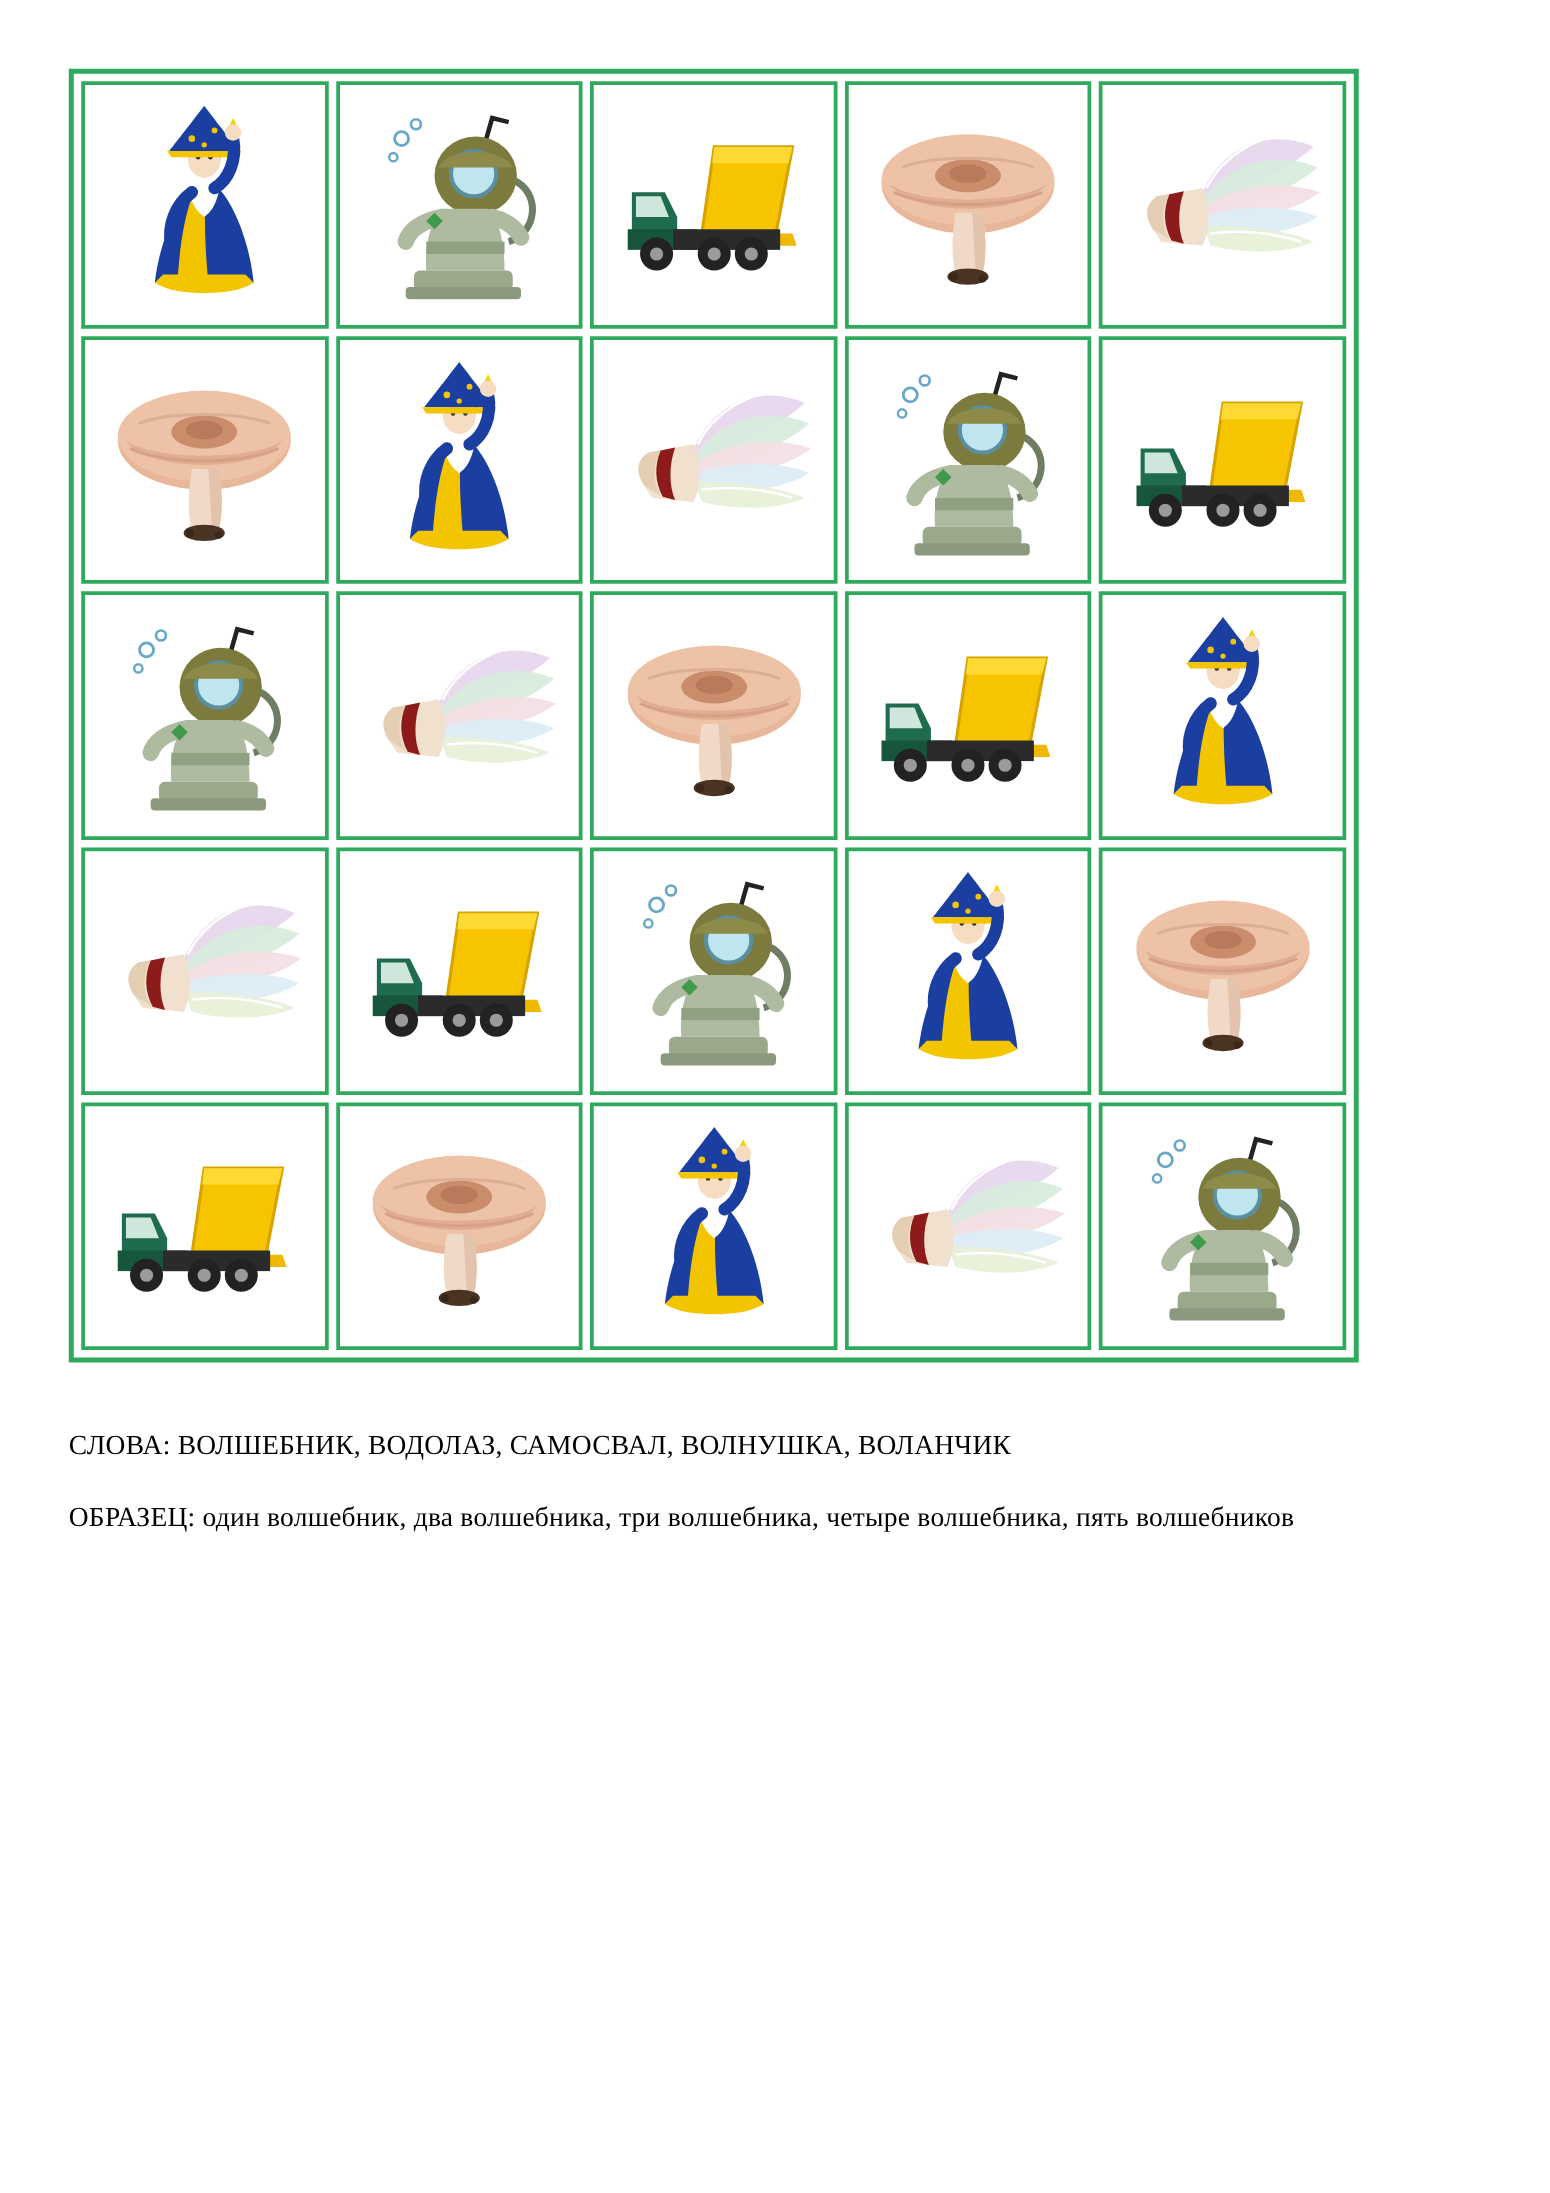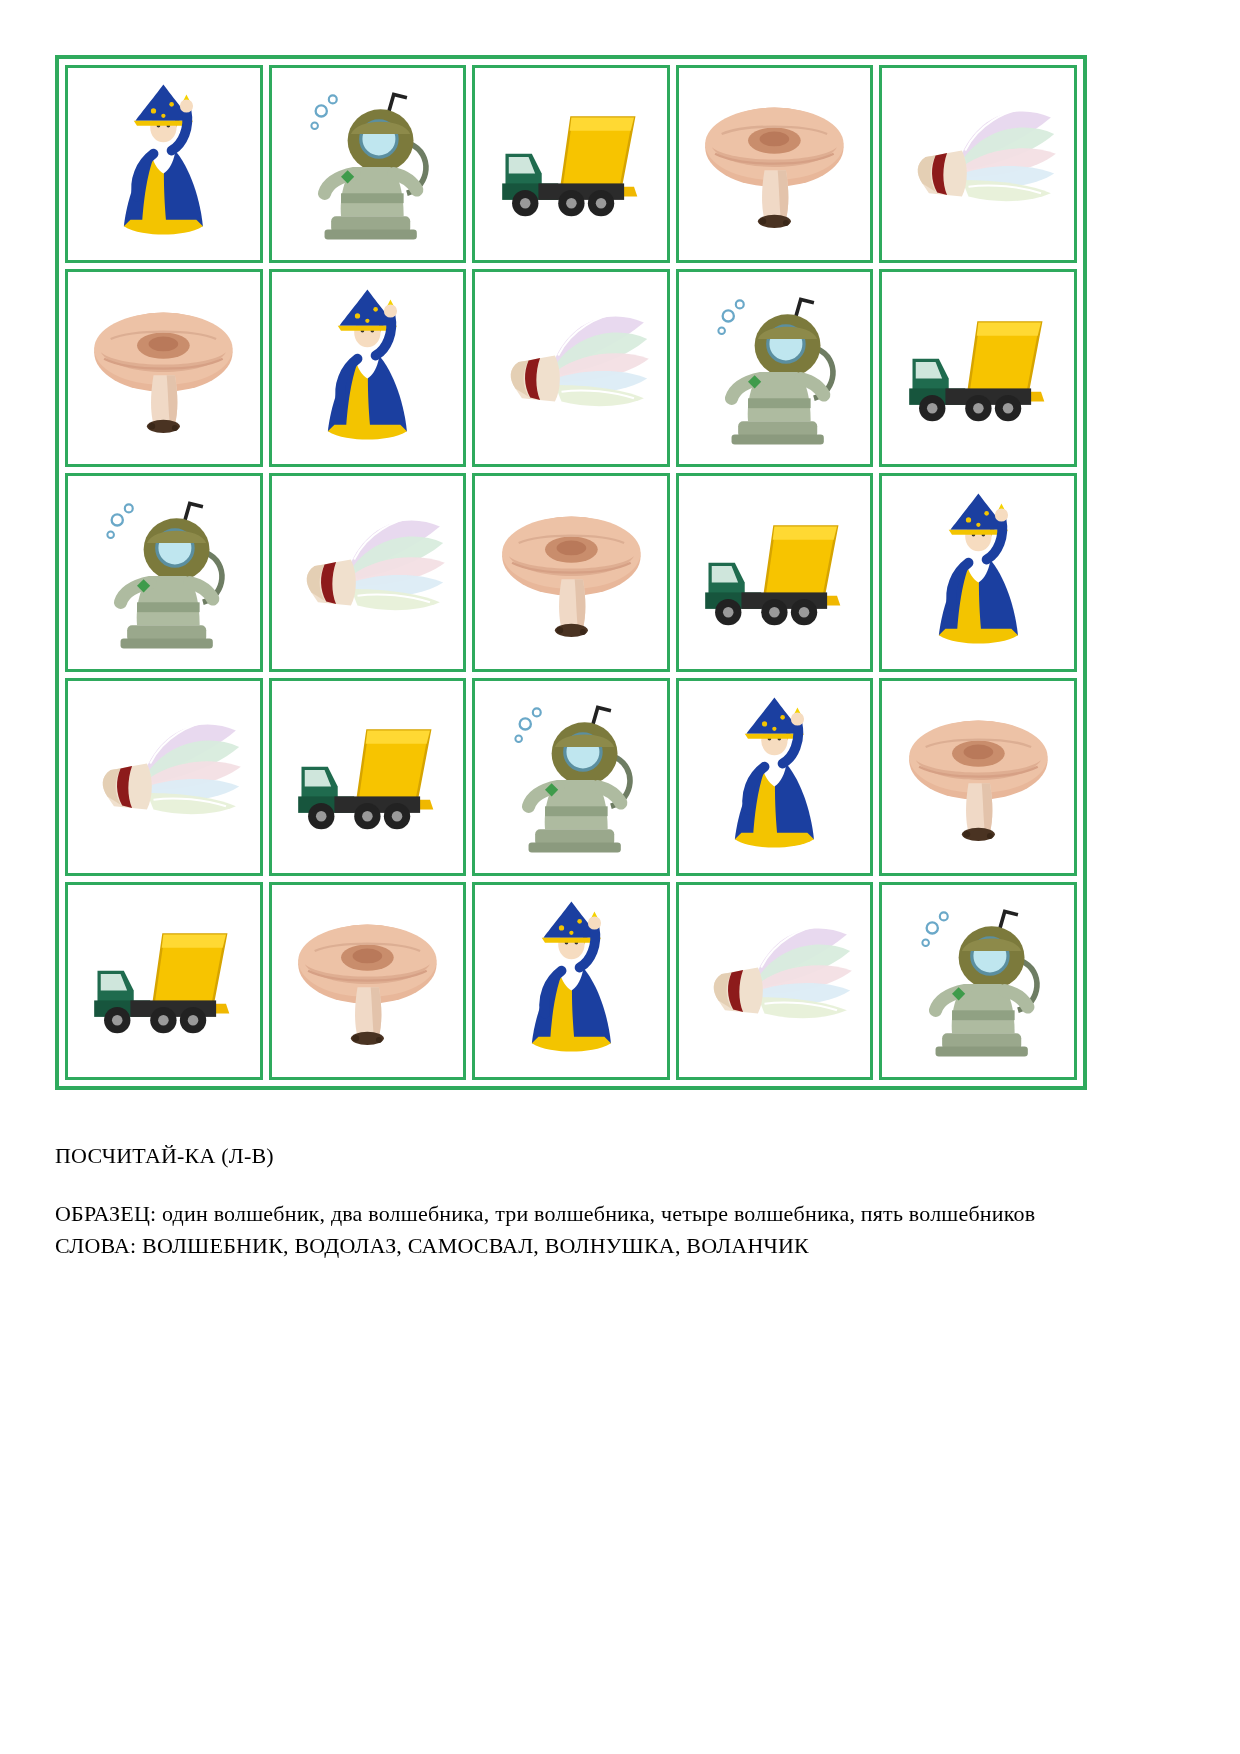--- a/index.html
+++ b/index.html
@@ -700,18 +700,17 @@
     <rect x="24" y="90" width="56" height="6" rx="2" fill="#8b9a7e"></rect>
 
     <path d="M34 58 l4 -4 4 4 -4 4 z" fill="#3f9b4b"></path>
   </svg>
           </div>
         </div>
       </div>
   </div>
 
   <div class="text-block">
-    <div class="line">ПОСЧИТАЙ-КА (Л-В)</div>
+    <div class="line">СЛОВА: ВОЛШЕБНИК, ВОДОЛАЗ, САМОСВАЛ, ВОЛНУШКА, ВОЛАНЧИК</div>
     <div class="line last">ОБРАЗЕЦ: один волшебник, два волшебника, три волшебника, четыре волшебника, пять волшебников</div>
-    <div class="line">СЛОВА: ВОЛШЕБНИК, ВОДОЛАЗ, САМОСВАЛ, ВОЛНУШКА, ВОЛАНЧИК</div>
   </div>
 
 </div>
 
 </body></html>

